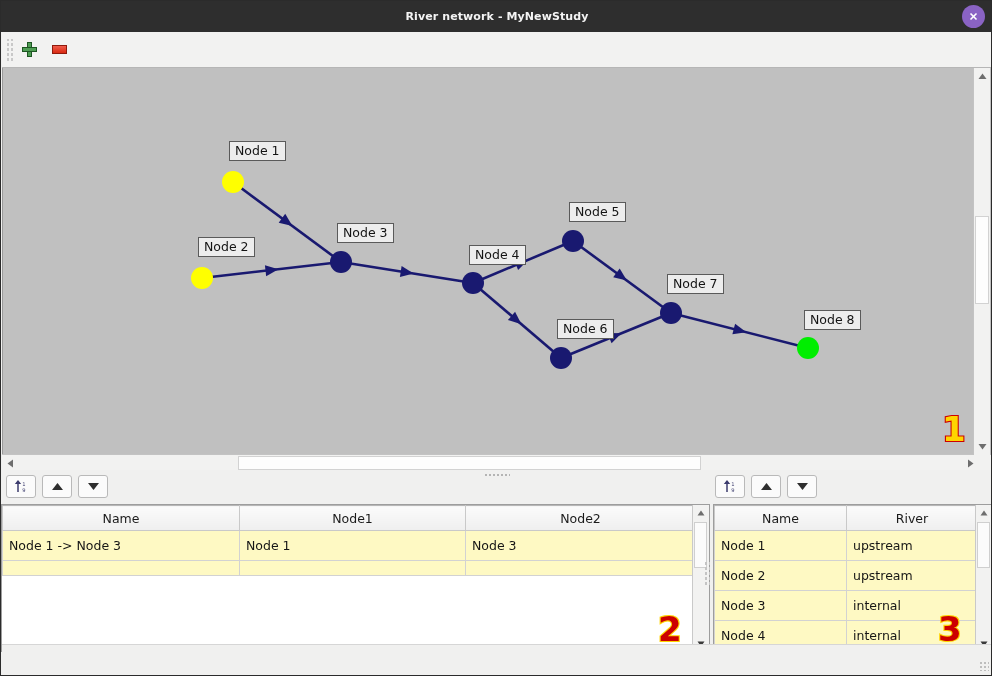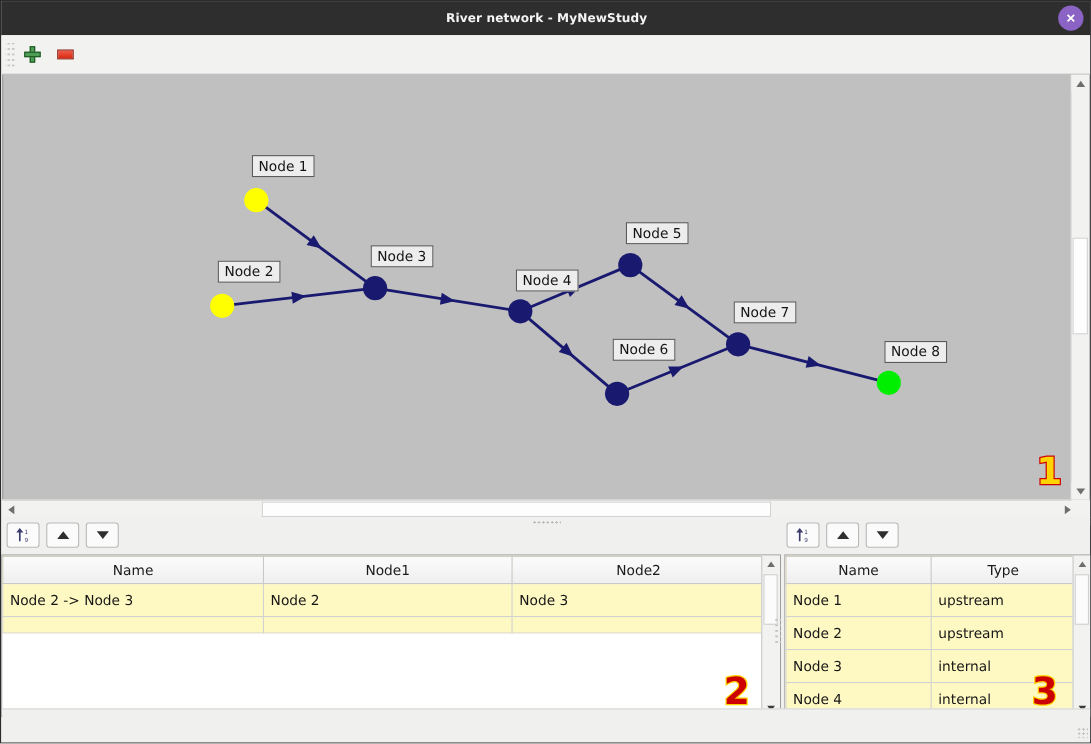--- a/index.html
+++ b/index.html
@@ -313,21 +313,21 @@
         <circle cx="558" cy="290" r="11" fill="#191970"></circle>
         <circle cx="668" cy="245" r="11" fill="#191970"></circle>
         <circle cx="805" cy="280" r="11" fill="#00ee00"></circle>
       </svg>
     <div id="node-labels">
         <div class="node-label" style="left: 226px; top: 73px;">Node 1</div>
         <div class="node-label" style="left: 195px; top: 169px;">Node 2</div>
         <div class="node-label" style="left: 334px; top: 155px;">Node 3</div>
         <div class="node-label" style="left: 466px; top: 177px;">Node 4</div>
         <div class="node-label" style="left: 566px; top: 134px;">Node 5</div>
-        <div class="node-label" style="left: 554px; top: 240px;">Node 6</div>
+        <div class="node-label" style="left: 554px; top: 251px;">Node 6</div>
         <div class="node-label" style="left: 664px; top: 206px;">Node 7</div>
         <div class="node-label" style="left: 801px; top: 242px;">Node 8</div>
       </div>
     <div id="canvas-badges">
         <div class="badge badge-yellow" style="left: 939px; top: 344px;">1</div>
       </div>
   </div>
 
   <div class="vscroll">
     <div class="arrow-top">
@@ -414,22 +414,22 @@
           </colgroup>
         <thead>
             <tr>
               <th>Name</th>
               <th>Node1</th>
               <th>Node2</th>
             </tr>
           </thead>
         <tbody>
             <tr>
-              <td>Node 2 -&gt; Node 3</td>
-              <td>Node 2</td>
+              <td>Node 1 -&gt; Node 3</td>
+              <td>Node 1</td>
               <td>Node 3</td>
             </tr>
             <tr class="empty-row">
               <td></td>
               <td></td>
               <td></td>
             </tr>
           </tbody>
       </table>
     </div>
@@ -453,21 +453,21 @@
   <div class="grid-frame" style="left:712px; top:503px; width:280px; height:148px;">
     <div style="position:absolute; left:0; top:0; right:16px; overflow:hidden;">
       <table class="grid" id="nodes-grid">
         <colgroup>
             <col style="width:132px">
             <col style="width:131px">
           </colgroup>
         <thead>
             <tr>
               <th>Name</th>
-              <th>Type</th>
+              <th>River</th>
             </tr>
           </thead>
         <tbody>
             <tr>
               <td>Node 1</td>
               <td>upstream</td>
             </tr>
             <tr>
               <td>Node 2</td>
               <td>upstream</td>

